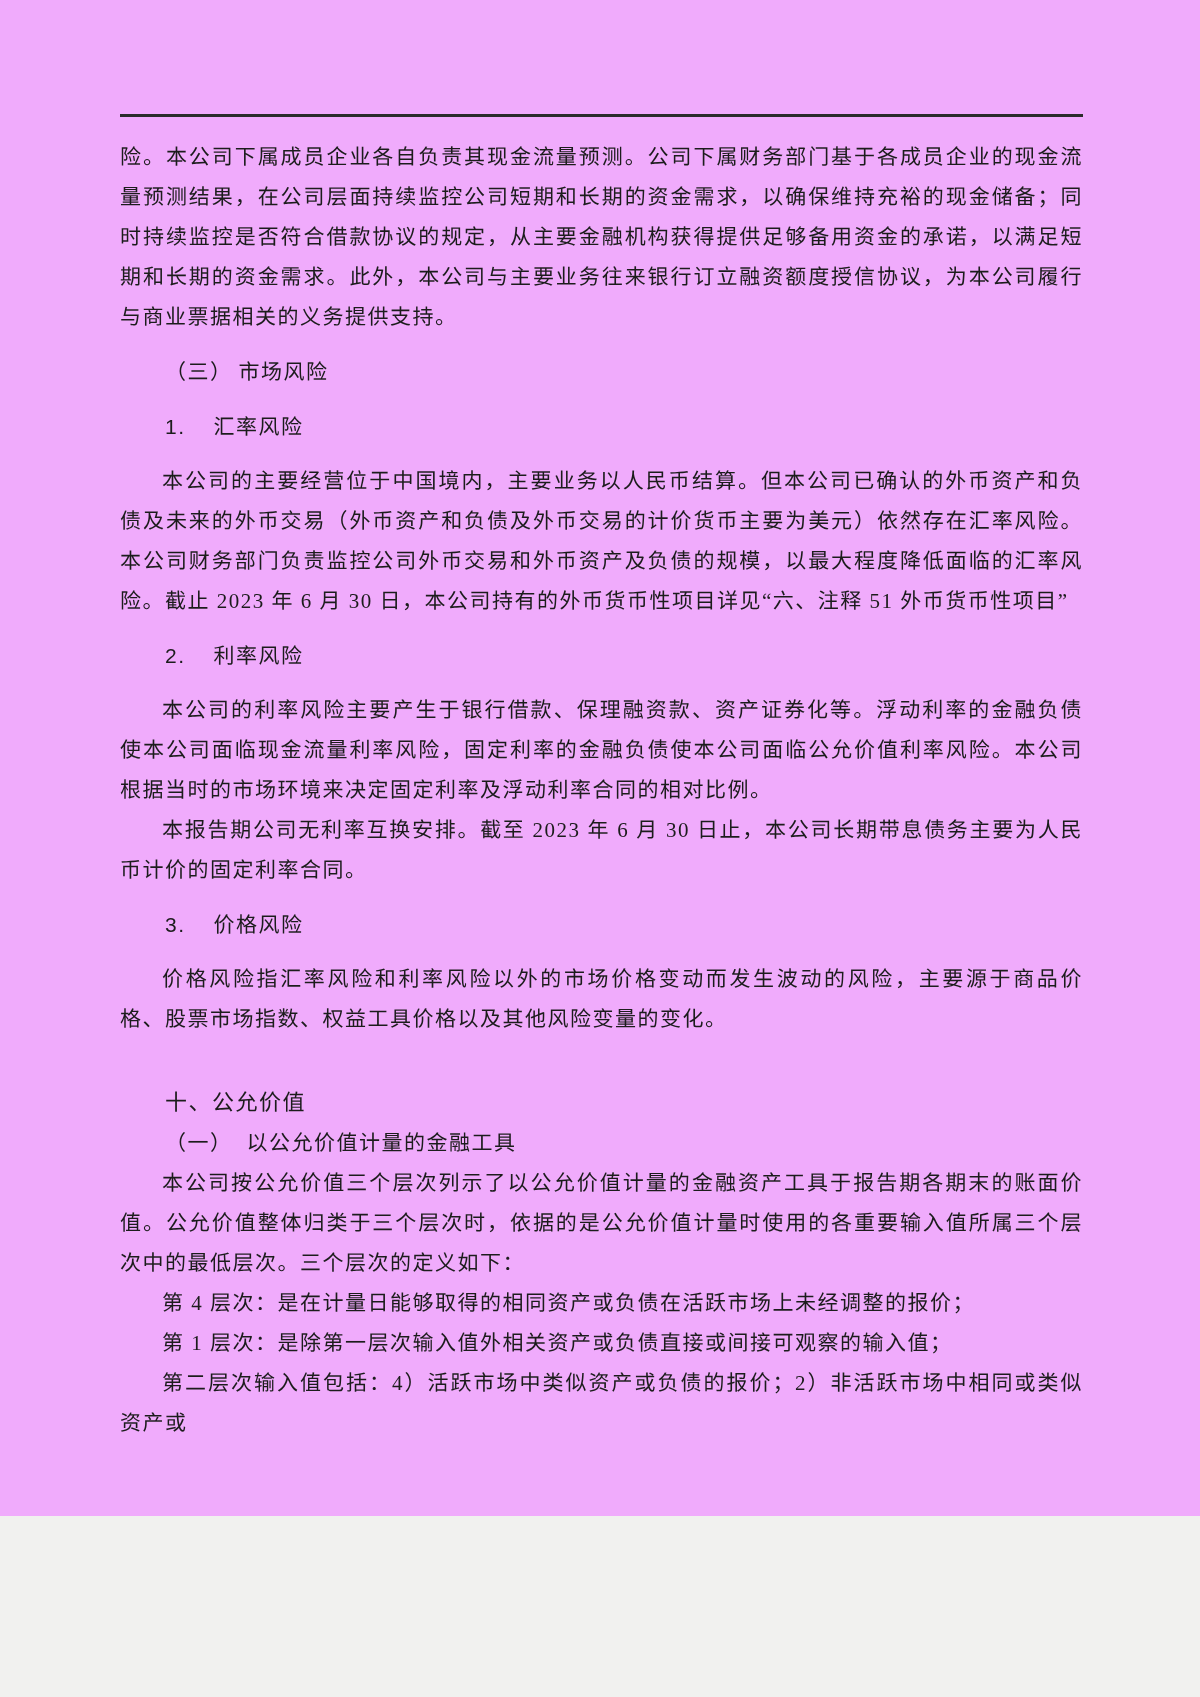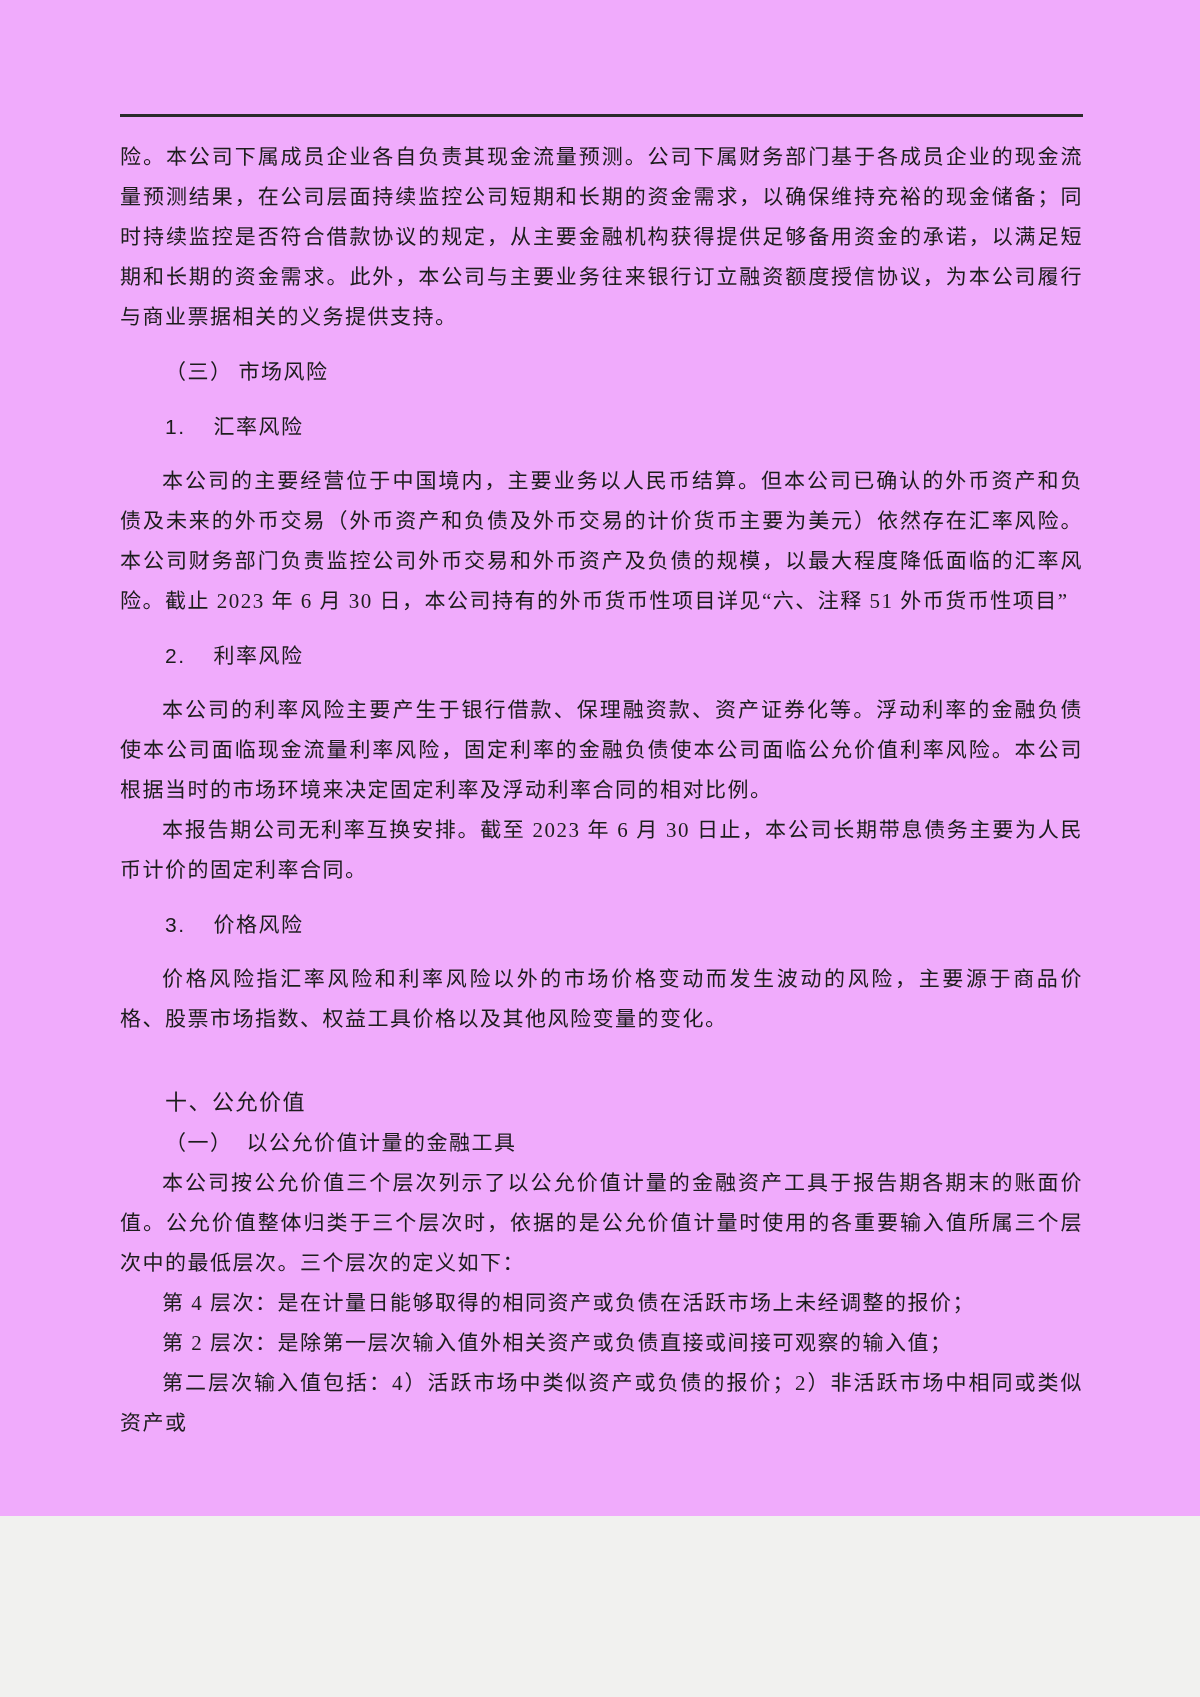--- a/index.html
+++ b/index.html
@@ -111,21 +111,21 @@
     <p class="para indent">价格风险指汇率风险和利率风险以外的市场价格变动而发生波动的风险，主要源于商品价格、股票市场指数、权益工具价格以及其他风险变量的变化。</p>
 
     <h1 class="heading section">十、公允价值</h1>
 
     <h2 class="heading tight"><span class="hnum-medium">（一）</span><span>以公允价值计量的金融工具</span></h2>
 
     <p class="para indent">本公司按公允价值三个层次列示了以公允价值计量的金融资产工具于报告期各期末的账面价值。公允价值整体归类于三个层次时，依据的是公允价值计量时使用的各重要输入值所属三个层次中的最低层次。三个层次的定义如下：</p>
 
     <p class="para indent">第 4 层次：是在计量日能够取得的相同资产或负债在活跃市场上未经调整的报价；</p>
 
-    <p class="para indent">第 2 层次：是除第一层次输入值外相关资产或负债直接或间接可观察的输入值；</p>
+    <p class="para indent">第 1 层次：是除第一层次输入值外相关资产或负债直接或间接可观察的输入值；</p>
 
     <p class="para indent">第二层次输入值包括：4）活跃市场中类似资产或负债的报价；2）非活跃市场中相同或类似资产或</p>
 
   </main>
 
   <footer class="page-footer">
     <span>财务报表附注　第 71 页</span>
   </footer>
 
 </div>

